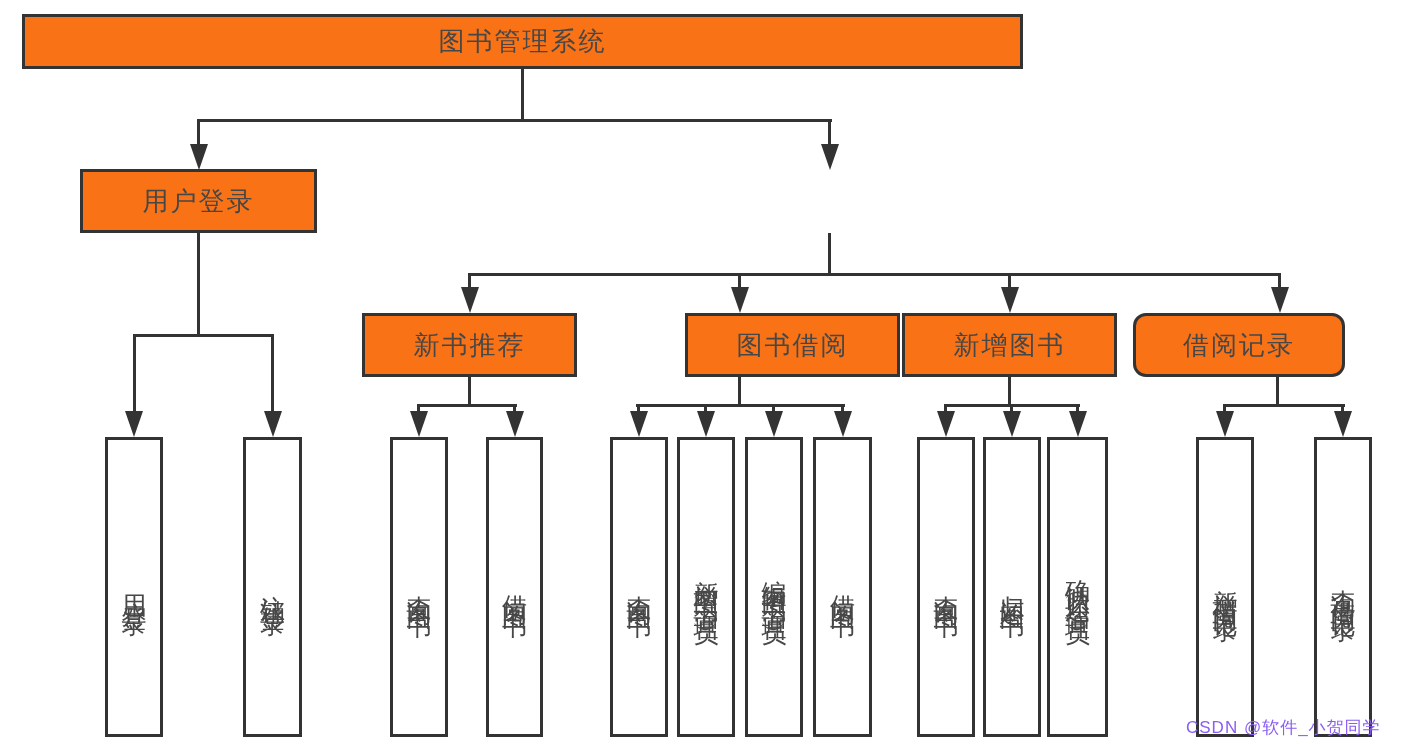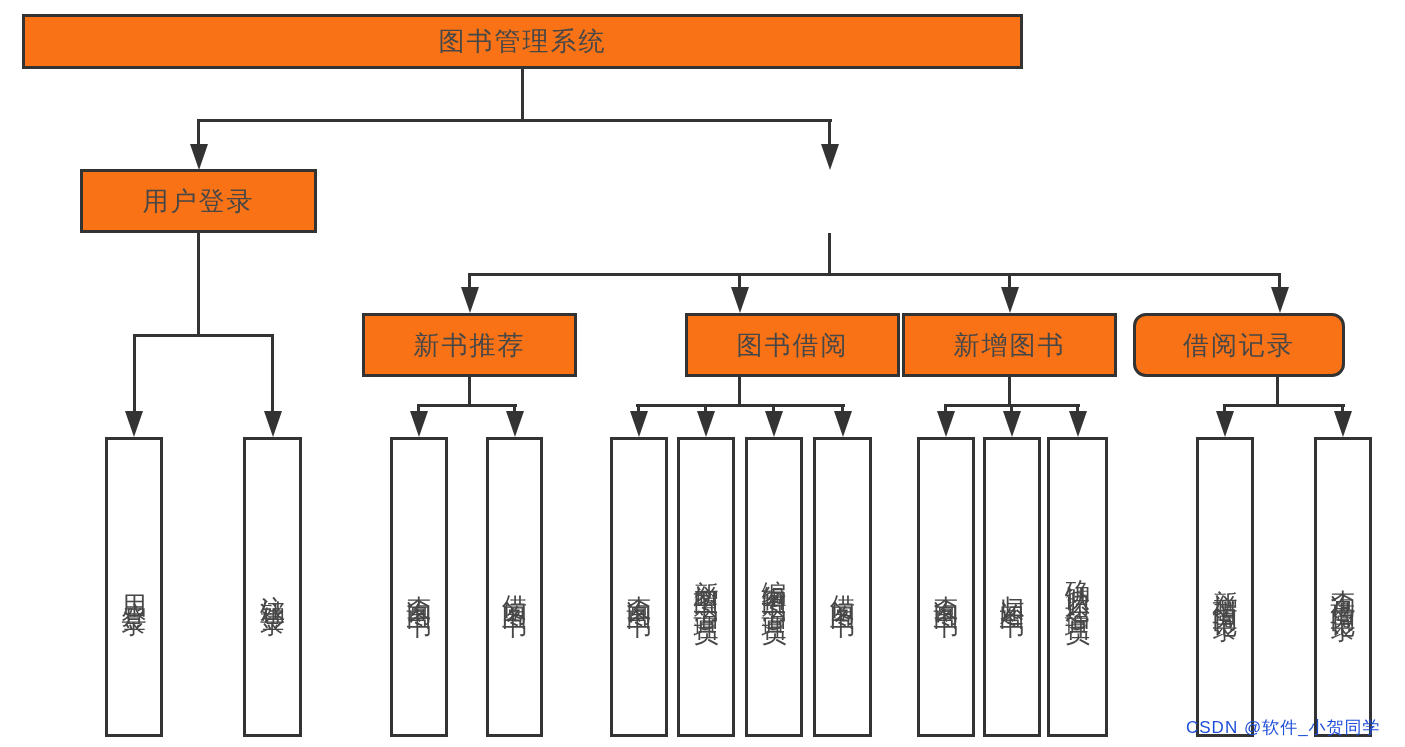--- a/index.html
+++ b/index.html
@@ -20,21 +20,21 @@
     writing-mode:vertical-rl;text-orientation:mixed;
     font-size:25px;letter-spacing:6px;line-height:1;
   }
   .h,.v{position:absolute;background:#333333;}
   .ah{
     position:absolute;width:0;height:0;
     border-left:9px solid transparent;border-right:9px solid transparent;
     border-top:26px solid #333333;
   }
   .watermark{
-    position:absolute;left:1186px;top:716px;font-size:17px;color:#1d4ed8;
+    position:absolute;left:1186px;top:716px;font-size:17px;color:#8b5cf6;
     letter-spacing:1px;z-index:9;white-space:nowrap;
   }
 </style>
 </head>
 <body>
 
 <div class="canvas">
 
   <div class="node" style="left:22px;top:14px;width:1001px;height:55px;">图书管理系统</div>
 

